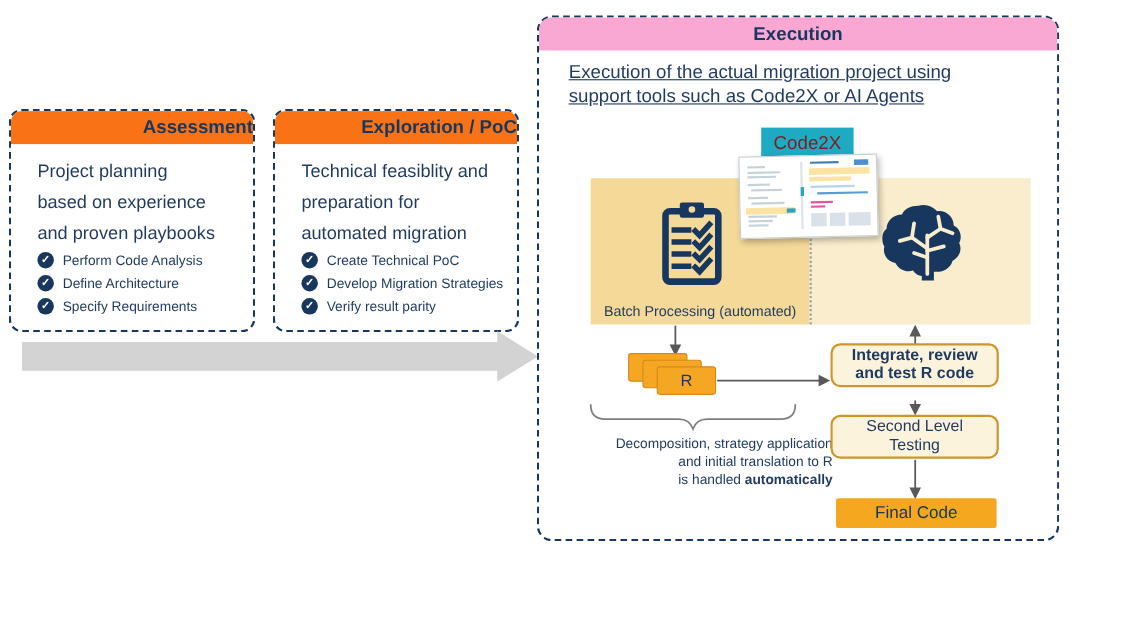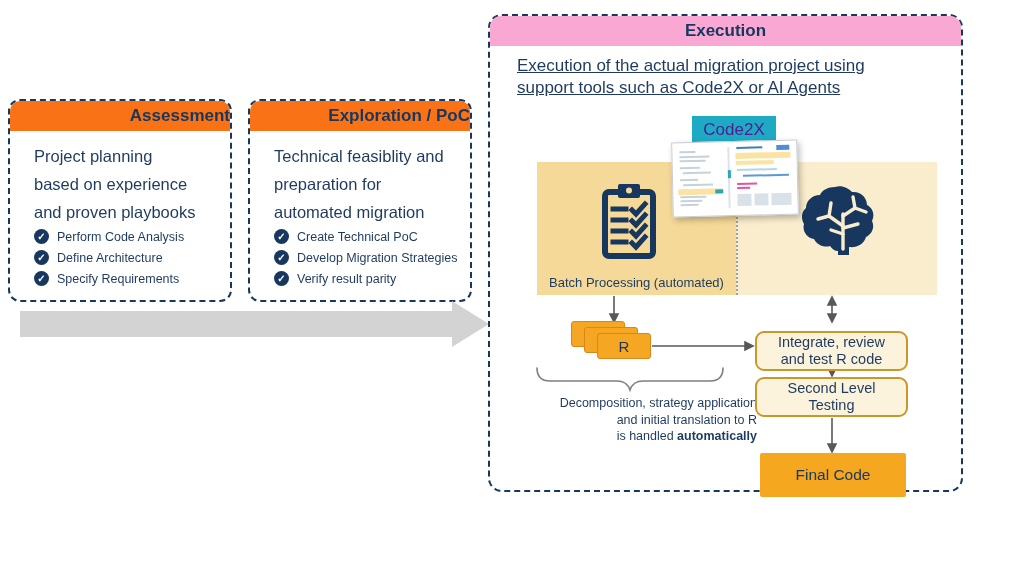--- a/index.html
+++ b/index.html
@@ -33,40 +33,40 @@
   
   .zone{position:absolute;top:162px;height:133px;}
   .zone.batch{left:537px;width:199px;background:#F5D999;}
   .zone.interactive{left:736px;width:201px;background:#FAEDCD;border-left:2px dotted #98A2AB;box-sizing:border-box;}
   .zone-label{position:absolute;bottom:5px;left:0;width:100%;text-align:center;font-size:13px;color:#1E3A5F;}
   .zone-icon{position:absolute;pointer-events:none;}
   .zone-icon.clipboard{left:64px;top:21px;}
   .zone.interactive .zone-icon.brain{left:64px;top:24px;}
 
   
-  .tool-badge{position:absolute;left:692px;top:116px;width:84px;height:27px;background:#1FAAC3;color:#4c1d95;
+  .tool-badge{position:absolute;left:692px;top:116px;width:84px;height:27px;background:#1FAAC3;color:#7f1d1d;
     display:flex;align-items:center;justify-content:center;font-size:17px;z-index:3;}
   .app-thumb{position:absolute;left:672px;top:141px;width:124px;height:73px;background:#ffffff;
     border:1px solid #C9CED2;box-shadow:2px 3px 6px rgba(0,0,0,.28);transform:rotate(-1.3deg);z-index:4;}
 
   
   .r-card{position:absolute;width:54px;height:26px;background:#F5A623;border:1.5px solid #D8881B;
     border-radius:3px;box-sizing:border-box;z-index:3;}
   .r-card.c1{left:571px;top:321px;}
   .r-card.c2{left:584px;top:327px;}
   .r-card.c3{left:597px;top:333px;display:flex;align-items:center;justify-content:center;
     font-size:15px;color:#17375E;}
 
   
   .flow-box{position:absolute;left:755px;width:153px;height:40px;background:#FCF3DC;border:2px solid #CD9629;
     border-radius:9px;box-sizing:border-box;display:flex;align-items:center;justify-content:center;
     text-align:center;font-size:14.5px;line-height:17px;white-space:pre-line;z-index:3;}
-  .flow-box.integrate{top:331px;}
+  .flow-box.integrate{top:312px;font-weight:bold;}
   .flow-box.second-level{top:377px;}
-  .final-code{position:absolute;left:760px;top:453px;width:146px;height:44px;background:#F4A71F;border-radius:2px;
+  .final-code{position:absolute;left:760px;top:453px;width:146px;height:27px;background:#F4A71F;border-radius:2px;
     display:flex;align-items:center;justify-content:center;font-size:15.5px;color:#17375E;z-index:3;}
 
   
   .brace-note{position:absolute;left:512px;top:395px;width:245px;text-align:right;
     font-size:12.5px;line-height:16.5px;color:#1E3A5F;}
   .brace-note b{font-weight:bold;}
 
   .overlay{position:absolute;left:0;top:0;pointer-events:none;z-index:2;}
 </style>
 </head>

